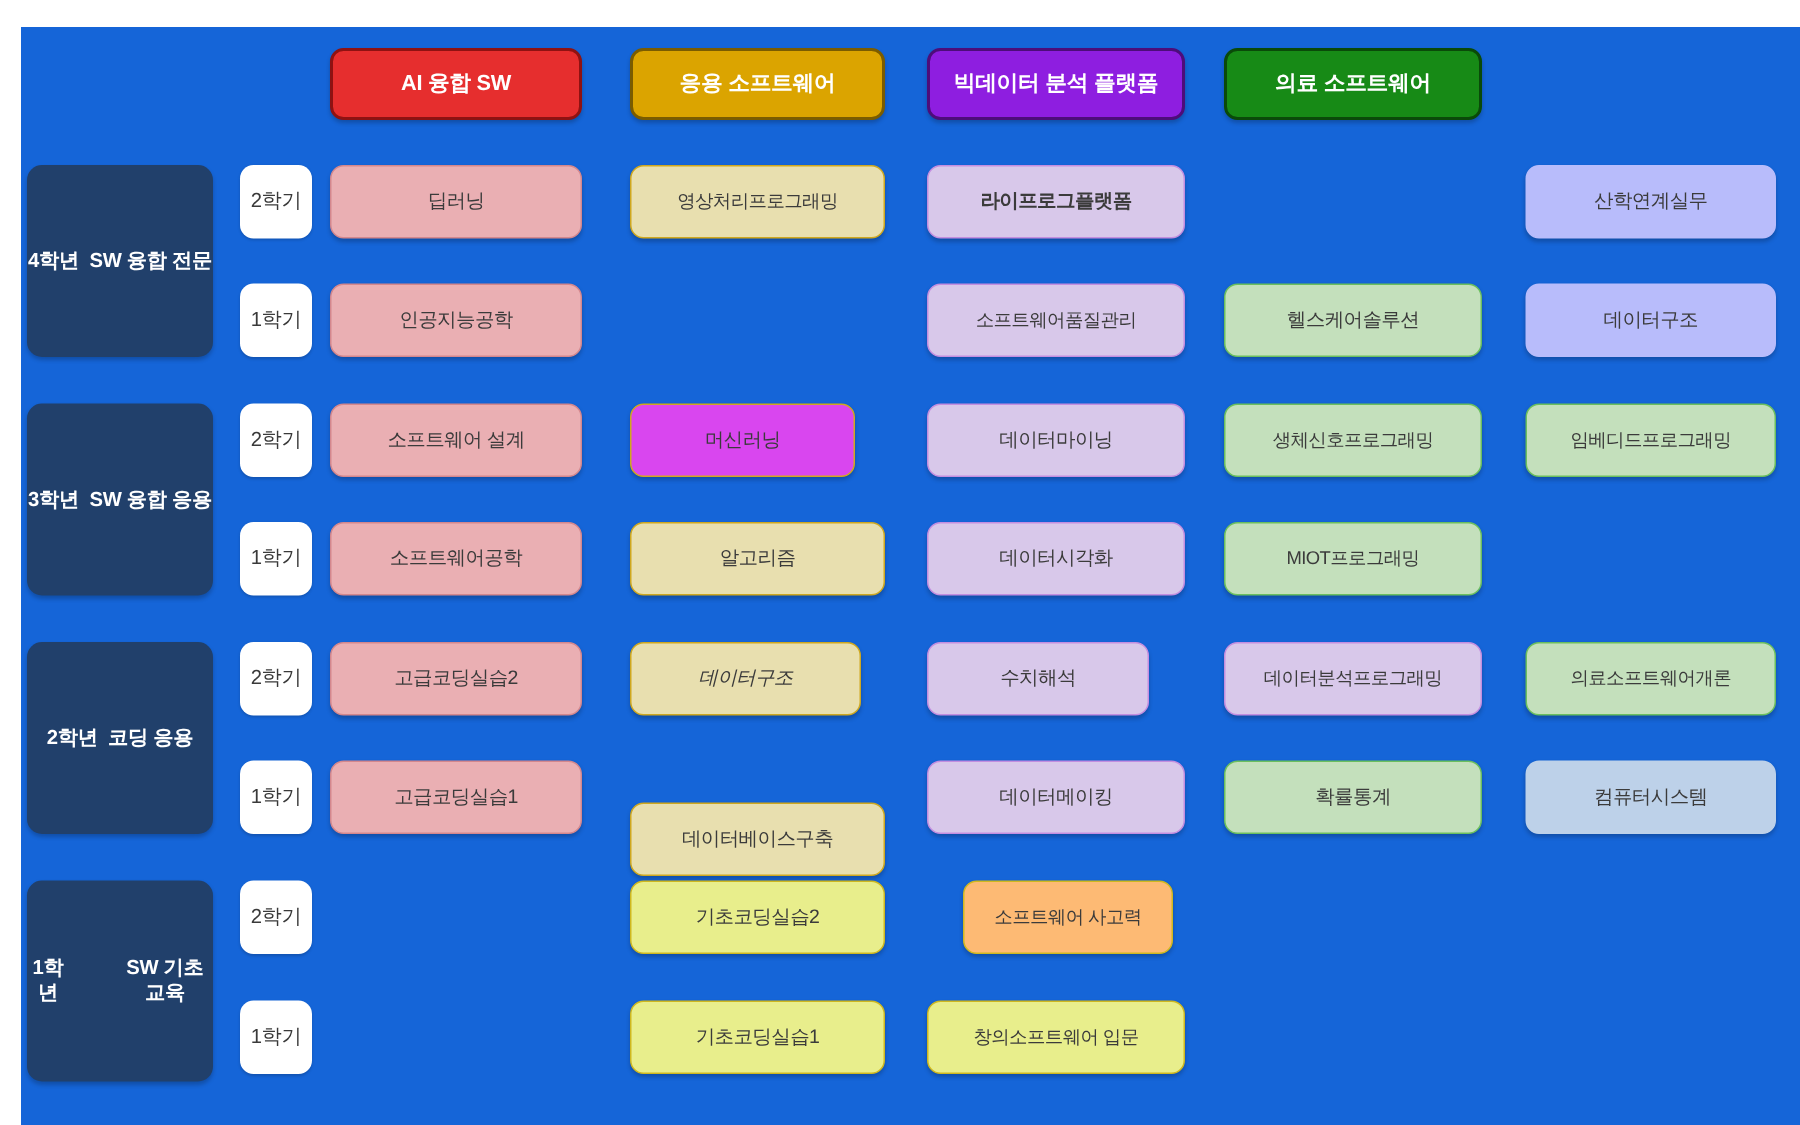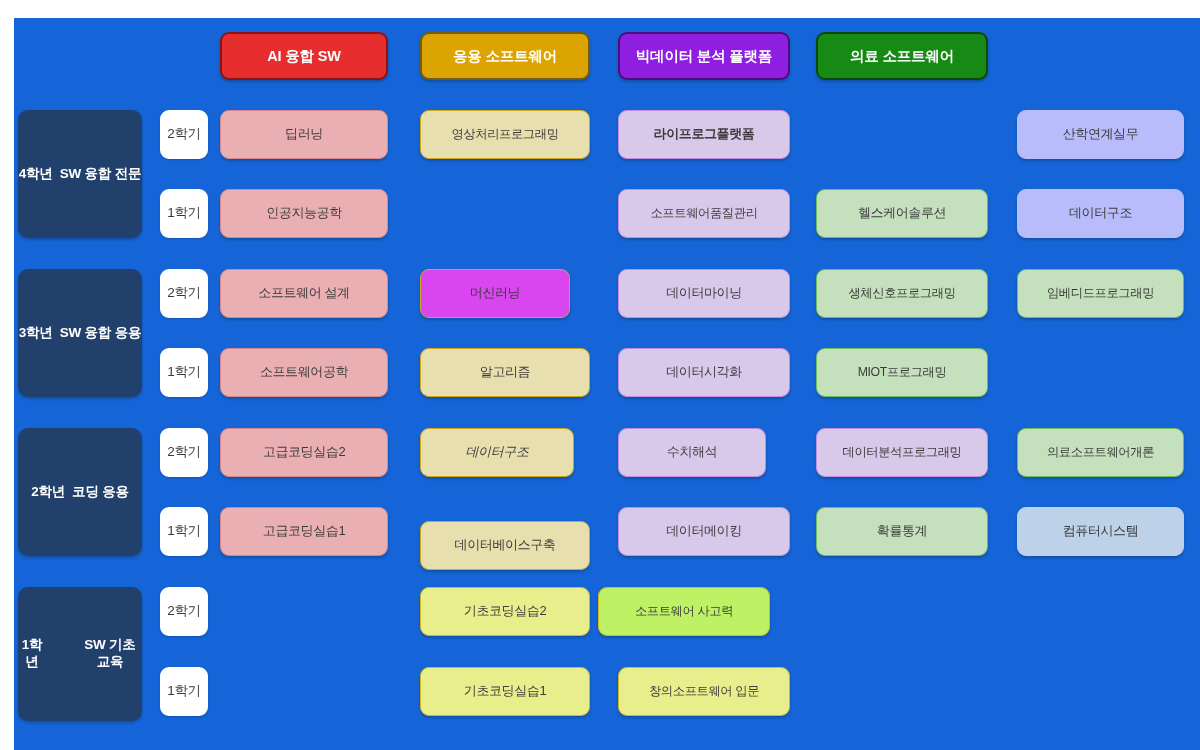--- a/index.html
+++ b/index.html
@@ -129,21 +129,21 @@
     <div class="card course small" style="left: 1003px; width: 167px; top: 251px; background: rgb(196, 224, 188); border-color: rgb(107, 191, 94);">임베디드프로그래밍</div>
     <div class="card course" style="left: 406px; width: 170px; top: 330px; background: rgb(232, 223, 175); border-color: rgb(207, 168, 31);">알고리즘</div>
     <div class="card course" style="left: 604px; width: 172px; top: 330px; background: rgb(216, 200, 234); border-color: rgb(195, 142, 224);">데이터시각화</div>
     <div class="card course small" style="left: 802px; width: 172px; top: 330px; background: rgb(196, 224, 188); border-color: rgb(107, 191, 94);">MIOT프로그래밍</div>
     <div class="card course" style="left: 206px; width: 168px; top: 410px; background: rgb(234, 175, 179); border-color: rgb(212, 135, 141);">고급코딩실습2</div>
     <div class="card course" style="left: 406px; width: 154px; top: 410px; background: rgb(232, 223, 175); border-color: rgb(207, 168, 31); font-style: italic;">데이터구조</div>
     <div class="card course" style="left: 604px; width: 148px; top: 410px; background: rgb(216, 200, 234); border-color: rgb(195, 142, 224);">수치해석</div>
     <div class="card course small" style="left: 802px; width: 172px; top: 410px; background: rgb(216, 200, 234); border-color: rgb(195, 142, 224);">데이터분석프로그래밍</div>
     <div class="card course small" style="left: 1003px; width: 167px; top: 410px; background: rgb(196, 224, 188); border-color: rgb(107, 191, 94);">의료소프트웨어개론</div>
     <div class="card course" style="left: 206px; width: 168px; top: 489px; background: rgb(234, 175, 179); border-color: rgb(212, 135, 141);">고급코딩실습1</div>
-    <div class="card course" style="left: 406px; width: 170px; top: 503px; background: rgb(232, 223, 175); border-color: rgb(207, 168, 31);">데이터베이스구축</div>
+    <div class="card course" style="left: 406px; width: 170px; top: 517px; background: rgb(232, 223, 175); border-color: rgb(207, 168, 31);">데이터베이스구축</div>
     <div class="card course" style="left: 604px; width: 172px; top: 489px; background: rgb(216, 200, 234); border-color: rgb(195, 142, 224);">데이터메이킹</div>
     <div class="card course" style="left: 802px; width: 172px; top: 489px; background: rgb(196, 224, 188); border-color: rgb(107, 191, 94);">확률통계</div>
     <div class="card course" style="left: 1003px; width: 167px; top: 489px; background: rgb(189, 209, 233); border-color: rgb(189, 209, 233);">컴퓨터시스템</div>
     <div class="card course" style="left: 406px; width: 170px; top: 569px; background: rgb(232, 238, 140); border-color: rgb(207, 184, 31);">기초코딩실습2</div>
-    <div class="card course small" style="left: 584px; width: 172px; top: 569px; background: #bef264; border-color: rgb(207, 184, 31);">소프트웨어 사고력</div>
+    <div class="card course small" style="left: 628px; width: 140px; top: 569px; background: #fdba74; border-color: rgb(207, 184, 31);">소프트웨어 사고력</div>
     <div class="card course" style="left: 406px; width: 170px; top: 649px; background: rgb(232, 238, 140); border-color: rgb(207, 184, 31);">기초코딩실습1</div>
     <div class="card course small" style="left: 604px; width: 172px; top: 649px; background: rgb(232, 238, 140); border-color: rgb(207, 184, 31);">창의소프트웨어 입문</div>
   </div>
 
 </body></html>

